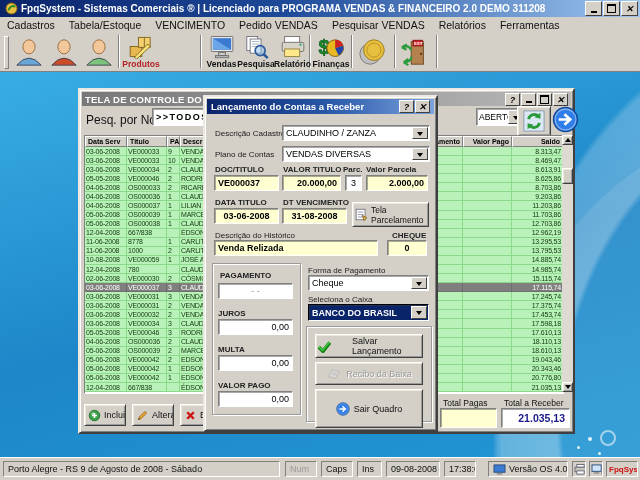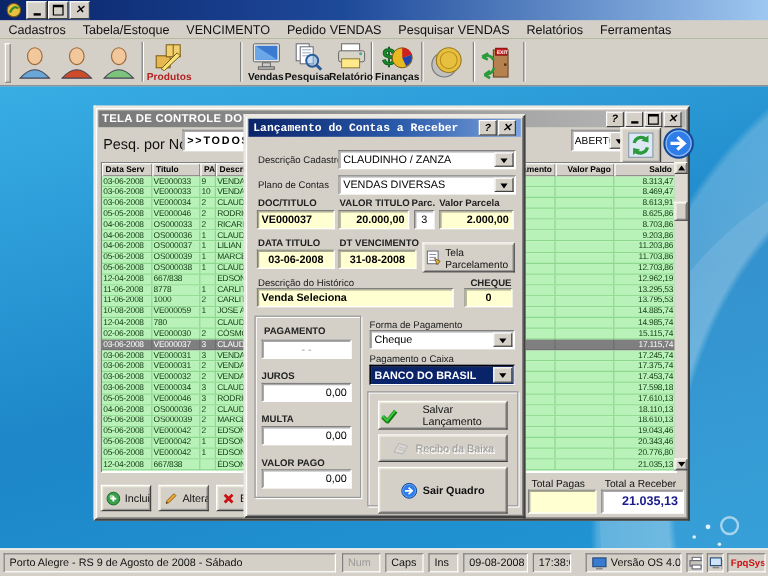--- a/index.html
+++ b/index.html
@@ -95,21 +95,21 @@
   .fico{width:13px;height:13px;flex:none;}
   .tot-label{position:absolute;top:308px;font-size:8.5px;color:#111;white-space:nowrap;}
   .tot-field{position:absolute;top:318px;height:20px;box-sizing:border-box;display:flex;align-items:center;justify-content:flex-end;
     padding:0 4px;font-size:10.5px;font-weight:bold;color:#1a1a8a;}
 
   
   #dialog{position:absolute;left:203px;top:23px;width:231px;height:333px;background:#d4d0c8;z-index:5;
     border:2px solid;border-color:#ece9e2 #404040 #404040 #ece9e2;box-shadow:inset 1px 1px 0 #fff, inset -1px -1px 0 #808080;}
   .dtitle{position:absolute;left:2px;top:2px;right:2px;height:15px;
     background:linear-gradient(90deg,#0a246a,#2a5aaa 55%,#7ba3dd);color:#fff;font-weight:bold;font-size:9.5px;
-    display:flex;align-items:center;padding:0 4px;font-family:Liberation Mono, monospace;}
+    display:flex;align-items:center;padding:0 4px;}
   .dtitle .sp{flex:1;}
   .dlabel{position:absolute;font-size:8px;color:#1a1a1a;white-space:nowrap;}
   .dlabel.b{font-weight:bold;color:#222;}
   .dfield{position:absolute;box-sizing:border-box;background:#ffffd2;font-size:9px;font-weight:bold;color:#000;
     display:flex;align-items:center;padding:0 3px;overflow:hidden;white-space:nowrap;}
   .dfield.white{background:#fff;font-weight:normal;}
   .dfield.ra{justify-content:flex-end;}
   .dfield.ce{justify-content:center;}
   .groupbox{position:absolute;border:1px solid #9a9a9a;box-shadow:inset 1px 1px 0 #fff,1px 1px 0 #fff;box-sizing:border-box;}
   .dcombo{position:absolute;background:#fff;box-sizing:border-box;display:flex;align-items:center;font-size:9px;
@@ -135,20 +135,21 @@
 
 <div id="screen">
 
   <div id="titlebar">
     <span class="ticon">
         <svg viewBox="0 0 14 14">
           <circle cx="7" cy="7" r="6" fill="#e8c040" stroke="#7a5a10"></circle>
           <path d="M3.5 9 Q7 2 11 5.5" stroke="#2a8a2a" stroke-width="2" fill="none"></path>
         </svg>
       </span>
+    <span class="ttl">FpqSystem - Sistemas Comerciais ®   |  Licenciado para  PROGRAMA VENDAS &amp; FINANCEIRO 2.0 DEMO 311208</span>
     <span class="wbtn">
         <i class="ic-min"></i>
       </span>
     <span class="wbtn">
         <i class="ic-rest"></i>
       </span>
     <span class="wbtn">
         <i class="ic-close"></i>
       </span>
   </div>
@@ -687,41 +688,41 @@
                 <line x1="4" y1="11" x2="11" y2="11"></line>
               </g>
               <path d="M9.5 9 L15 12 L12 15.5 Z" fill="#e8b84f" stroke="#7a5a10"></path>
             </svg>
           </span>
         <span>Tela Parcelamento</span>
       </div>
 
       <div class="dlabel" style="left:10px;top:134px;">Descrição do Histórico</div>
       <div class="dlabel b" style="left:187px;top:134px;">CHEQUE</div>
-      <div class="dfield sunken" style="left:9px;top:143px;width:164px;height:16px;">Venda Seleciona</div>
+      <div class="dfield sunken" style="left:9px;top:143px;width:164px;height:16px;">Venda Relizada</div>
       <div class="dfield sunken ce" style="left:182px;top:143px;width:40px;height:16px;">0</div>
 
       <div class="groupbox" style="left:7px;top:166px;width:89px;height:152px;"></div>
       <div class="dlabel b" style="left:15px;top:174px;">PAGAMENTO</div>
       <div class="dfield sunken ce white" style="left:13px;top:186px;width:75px;height:16px;color:#9a9a9a;">-    -</div>
       <div class="dlabel b" style="left:13px;top:212px;">JUROS</div>
       <div class="dfield sunken ra white" style="left:13px;top:222px;width:75px;height:16px;">0,00</div>
       <div class="dlabel b" style="left:13px;top:248px;">MULTA</div>
       <div class="dfield sunken ra white" style="left:13px;top:258px;width:75px;height:16px;">0,00</div>
       <div class="dlabel b" style="left:13px;top:284px;">VALOR PAGO</div>
       <div class="dfield sunken ra white" style="left:13px;top:294px;width:75px;height:16px;">0,00</div>
 
       <div class="dlabel" style="left:103px;top:169px;">Forma de Pagamento</div>
       <div class="dcombo sunken" style="left:103px;top:178px;width:121px;height:16px;">
         <span>Cheque</span>
         <span class="cbtn">
             <i class="arr-dn"></i>
           </span>
       </div>
-      <div class="dlabel" style="left:103px;top:198px;">Pagamento o Caixa</div>
+      <div class="dlabel" style="left:103px;top:198px;">Seleciona o Caixa</div>
       <div class="dcombo sunken navy" style="left:103px;top:207px;width:121px;height:17px;">
         <span>BANCO DO BRASIL</span>
         <span class="cbtn">
             <i class="arr-dn"></i>
           </span>
       </div>
 
       <div class="groupbox" style="left:101px;top:229px;width:126px;height:96px;"></div>
       <div class="dbtn raised" style="left:110px;top:237px;width:108px;height:24px;gap:20px;">
         <span class="bico">
@@ -734,21 +735,21 @@
       </div>
       <div class="dbtn raised disabled" style="left:110px;top:265px;width:108px;height:23px;">
         <span class="bico">
             <svg viewBox="0 0 20 16">
               <path d="M3 12 L8 3 L17 6 L12 14 Z" fill="#e0e0e0" stroke="#999"></path>
               <path d="M7 8.5 L13 10.5 M8 6.5 L14 8.5" stroke="#aaa"></path>
             </svg>
           </span>
         <span>Recibo da Baixa</span>
       </div>
-      <div class="dbtn raised" style="left:110px;top:292px;width:108px;height:39px;font-weight:bold;">
+      <div class="dbtn raised" style="left:110px;top:292px;width:108px;height:39px;">
         <span class="bico" style="width:14px;height:14px;">
             <svg viewBox="0 0 26 26">
               <circle cx="13" cy="13" r="11.5" fill="#2f7de8" stroke="#134a9a" stroke-width="1.5"></circle>
               <circle cx="13" cy="13" r="10" fill="none" stroke="rgba(255,255,255,.45)"></circle>
               <path d="M6.5 13 H16 M12 8 L17.5 13 L12 18" stroke="#fff" stroke-width="2.6" fill="none"></path>
             </svg>
           </span>
         <span>Sair Quadro</span>
       </div>
     </div>

